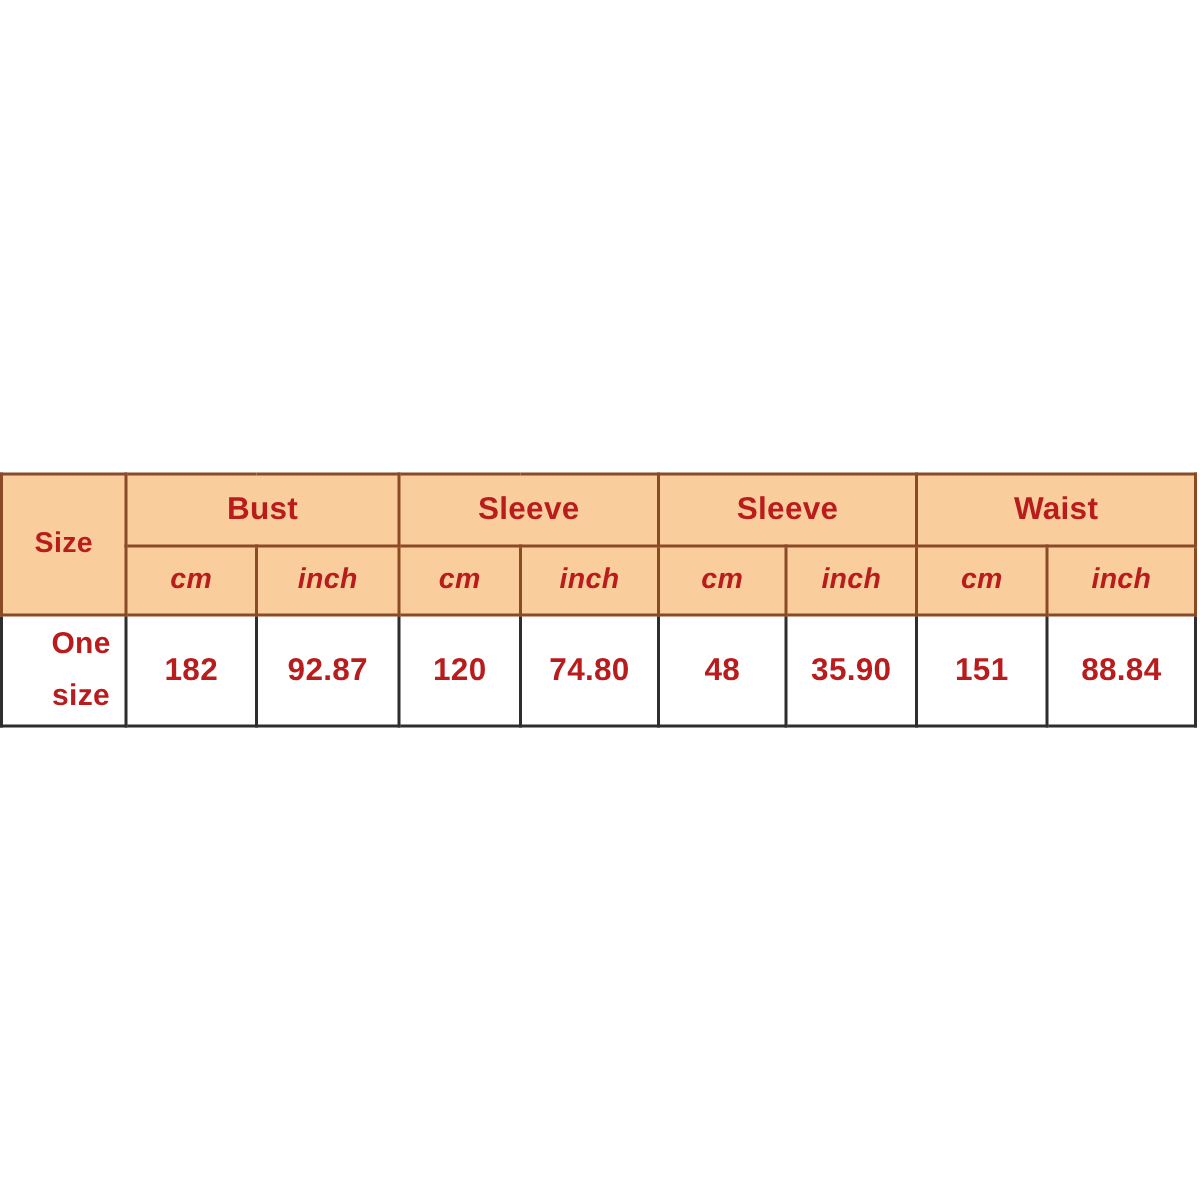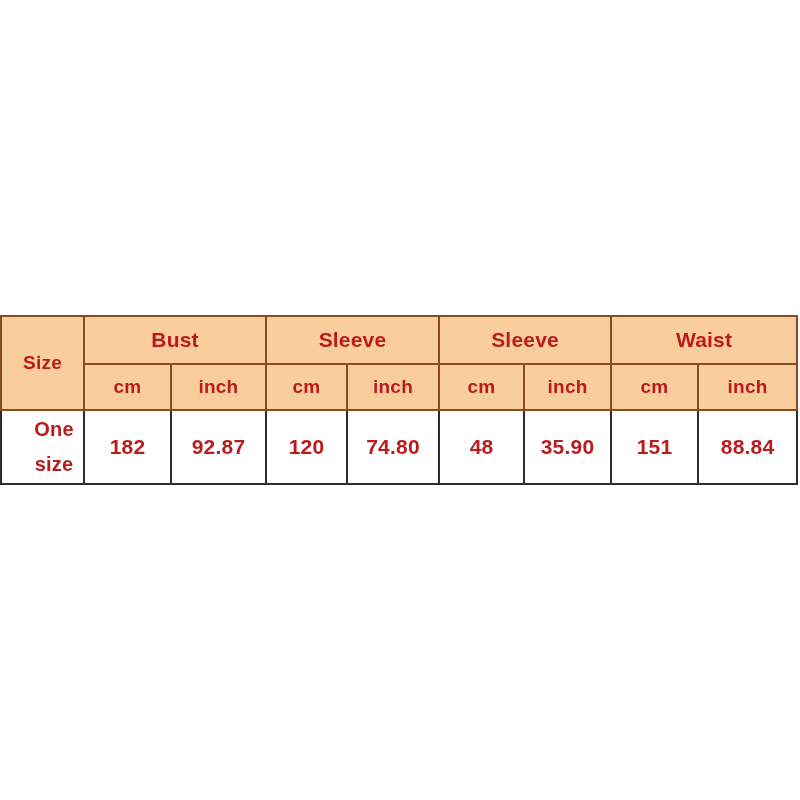--- a/index.html
+++ b/index.html
@@ -46,20 +46,21 @@
     background: #facd9c;
     border: 2px solid #8b4a26;
   }
   .hdr-group {
     font-size: 21px;
     height: 46px;
   }
   .hdr-sub {
     font-size: 19px;
     height: 44px;
+    font-style: italic;
   }
   .hdr-size {
     font-size: 19px;
     height: 90px;
   }
 
   
   .body-cell {
     background: #ffffff;
     border: 2px solid #2e2e2e;

